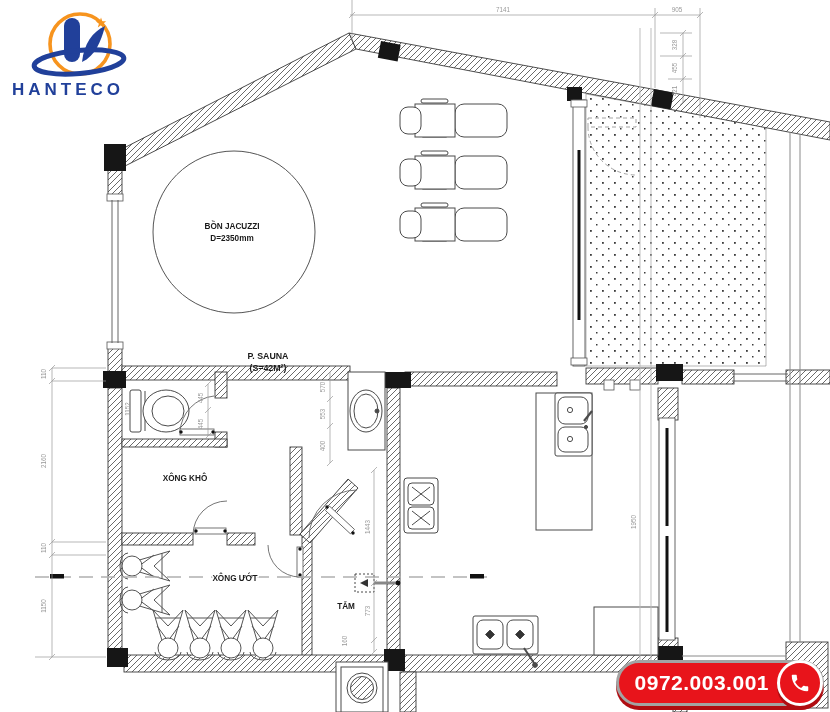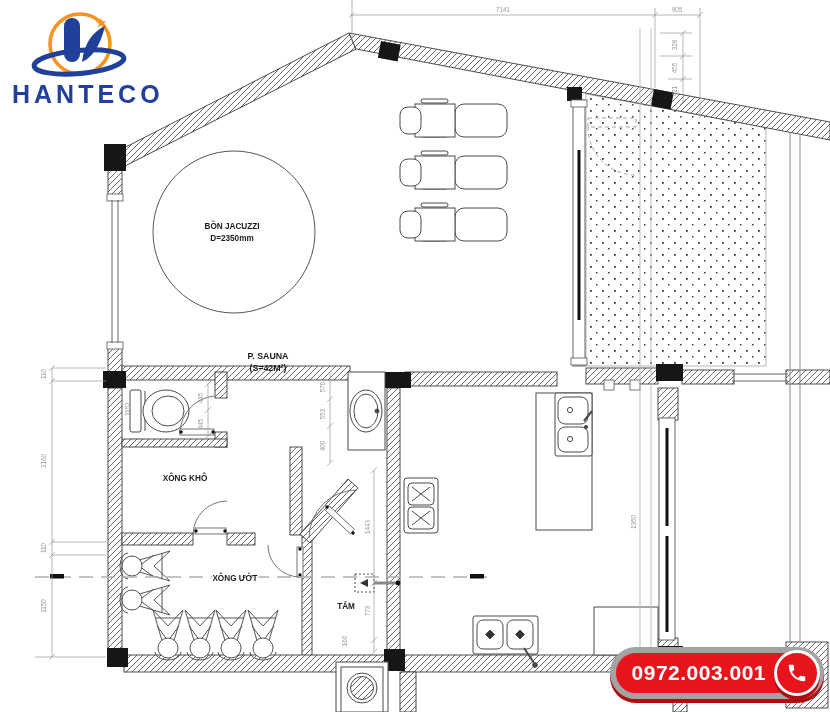--- a/index.html
+++ b/index.html
@@ -17,25 +17,25 @@
   
   .room-label{font:700 8.2px "Liberation Sans",sans-serif;fill:#1a1a1a;}
   .room-label.halo{paint-order:stroke;stroke:#ffffff;stroke-width:3px;}
   .sauna-label{font:700 8.8px "Liberation Sans",sans-serif;fill:#1a1a1a;}
   .dim{font:6.3px "Liberation Sans",sans-serif;fill:var(--dim-gray);}
 
   
   .logo{position:absolute;left:8px;top:4px;width:170px;height:110px;}
   .logo-mark{position:absolute;left:0;top:0;}
   .logo-text{position:absolute;left:4px;top:76px;color:var(--brand-blue);
-             font-size:25px;font-weight:600;letter-spacing:4px;}
+             font-size:17px;font-weight:600;letter-spacing:4px;}
 
   
-  .phone-badge{position:absolute;right:6px;bottom:13px;display:flex;align-items:center;
-               background:var(--phone-red);border:6px solid #a3a3a3;border-radius:26px;
+  .phone-badge{position:absolute;right:6px;bottom:6px;display:flex;align-items:center;
+               background:var(--phone-red);border:3px solid #a3a3a3;border-radius:26px;
                padding:6px 10px 6px 16px;box-shadow:0 4px 0 #b00d12;cursor:pointer;}
   .phone-number{color:#fff;font-weight:700;font-size:21px;letter-spacing:.5px;}
   .phone-circle{width:40px;height:40px;border-radius:50%;background:var(--phone-red);
                 border:3px solid #fff;margin:-9px -12px -9px 8px;display:flex;
                 align-items:center;justify-content:center;box-shadow:0 4px 0 #b00d12;}
 </style>
 </head>
 <body>
 
 <div class="stage">

